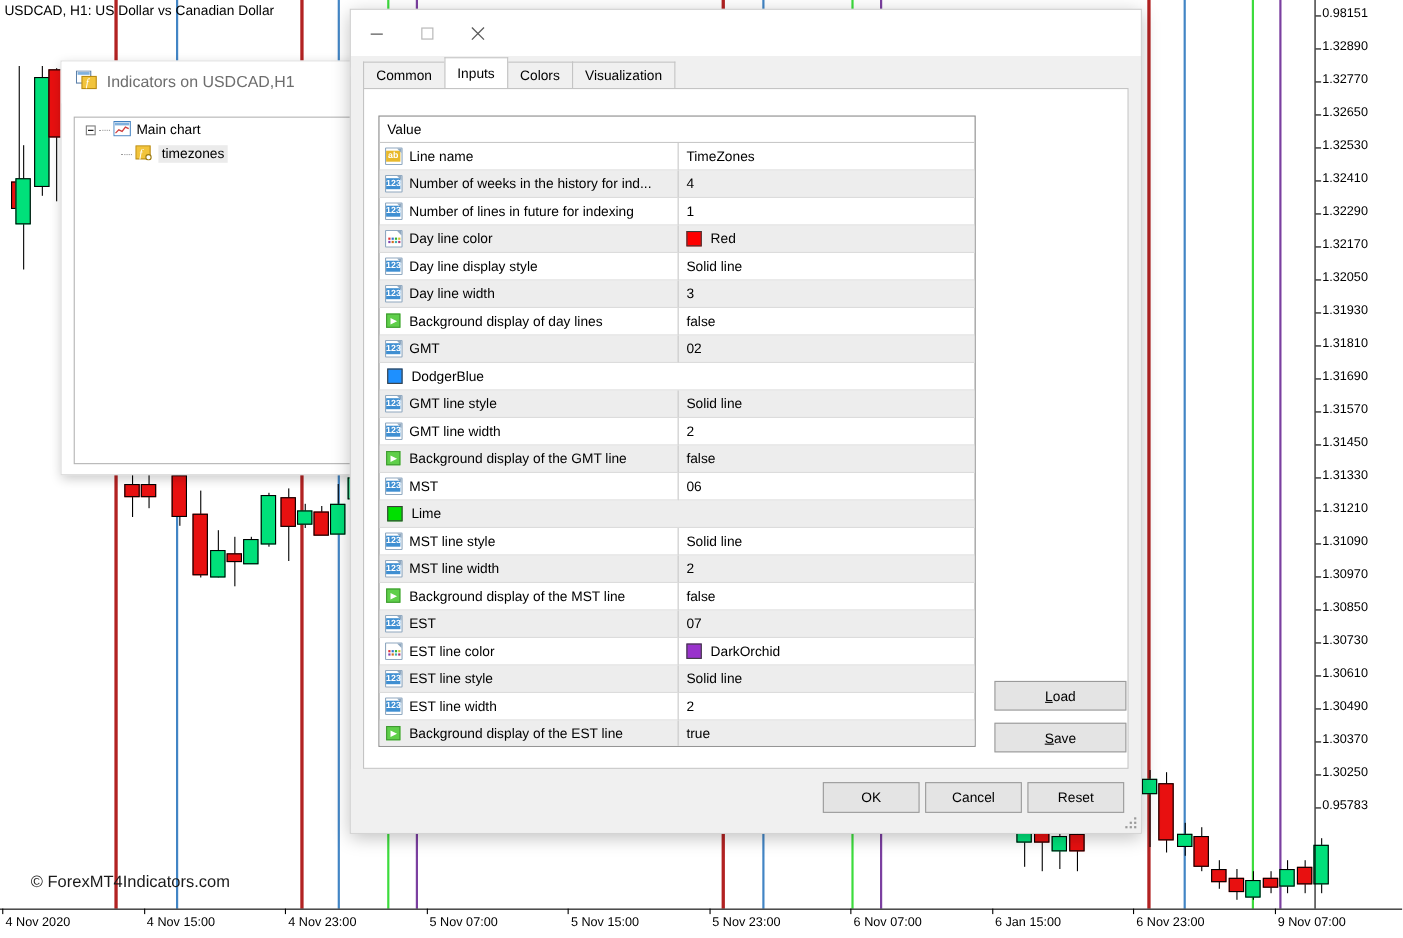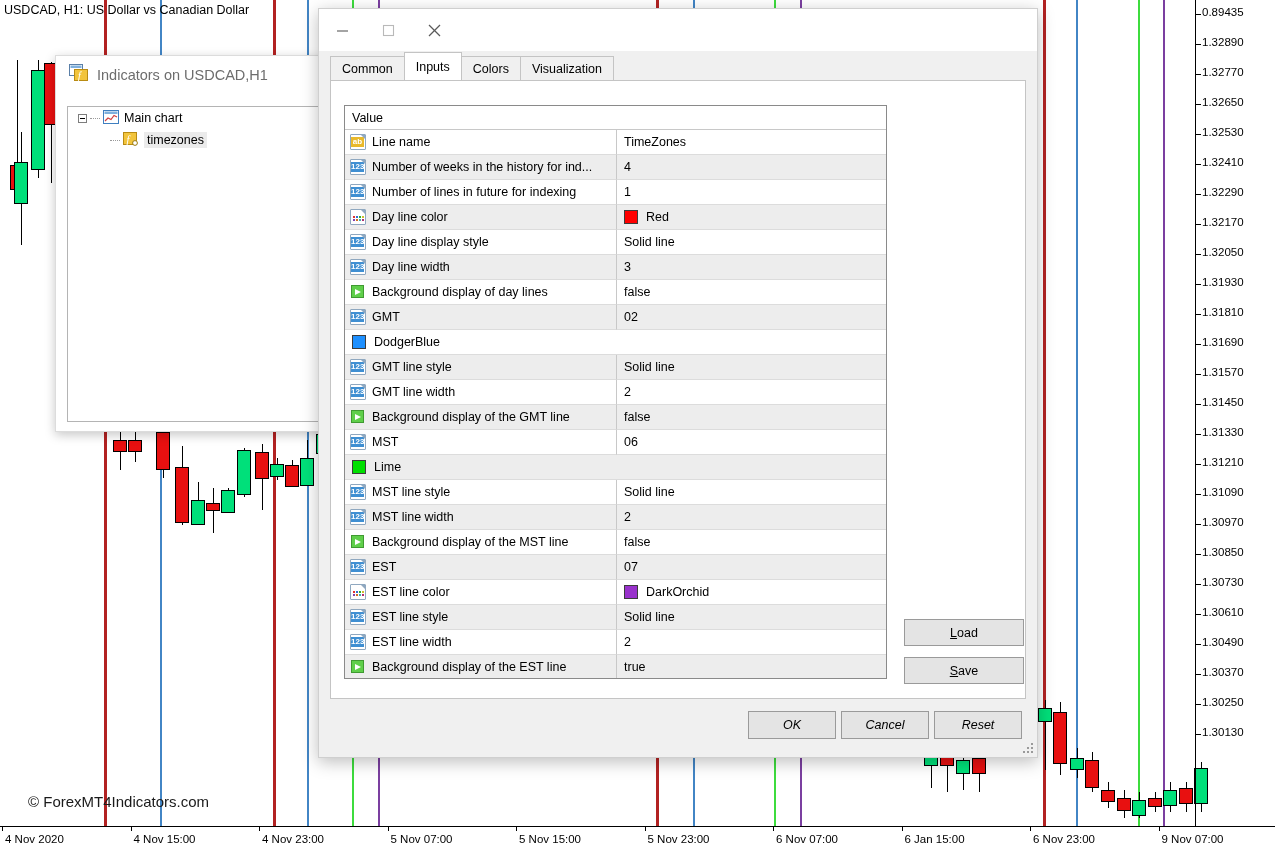--- a/index.html
+++ b/index.html
@@ -408,21 +408,20 @@
     top: 12px;
     width: 88px;
     height: 28px;
     background: #e4e4e4;
     border: 1px solid #9a9a9a;
     font-size: 12.5px;
     color: #000000;
     display: flex;
     align-items: center;
     justify-content: center;
-    font-style: italic;
   }
   #grip {
     position: absolute;
     right: 4px; bottom: 4px;
     width: 12px; height: 12px;
   }
   #grip i {
     position: absolute;
     width: 2px; height: 2px;
     background: #9a9a9a;
@@ -582,21 +581,21 @@
         </div>
       </div>
 
     <div id="chart-symbol-label">USDCAD, H1:  US Dollar vs Canadian Dollar</div>
 
     <div id="chart-watermark">© ForexMT4Indicators.com</div>
 
     <div id="price-axis">
         <div class="price-tick" style="top: 14px;">
           <i></i>
-          <span>0.89435</span>
+          <span>0.98151</span>
         </div>
         <div class="price-tick" style="top: 44px;">
           <i></i>
           <span>1.32890</span>
         </div>
         <div class="price-tick" style="top: 74px;">
           <i></i>
           <span>1.32770</span>
         </div>
         <div class="price-tick" style="top: 104px;">
@@ -678,21 +677,21 @@
         <div class="price-tick" style="top: 674px;">
           <i></i>
           <span>1.30370</span>
         </div>
         <div class="price-tick" style="top: 704px;">
           <i></i>
           <span>1.30250</span>
         </div>
         <div class="price-tick" style="top: 734px;">
           <i></i>
-          <span>1.30130</span>
+          <span>0.95783</span>
         </div>
       </div>
     <div id="time-axis">
         <div class="time-tick" style="left: 2px;">
           <i></i>
           <span>4 Nov 2020</span>
         </div>
         <div class="time-tick" style="left: 130.5px;">
           <i></i>
           <span>4 Nov 15:00</span>

